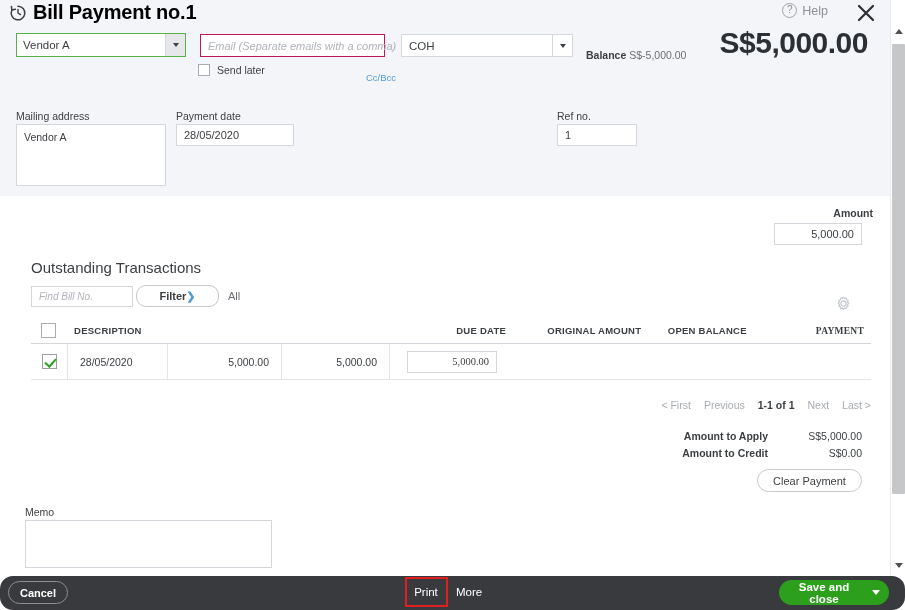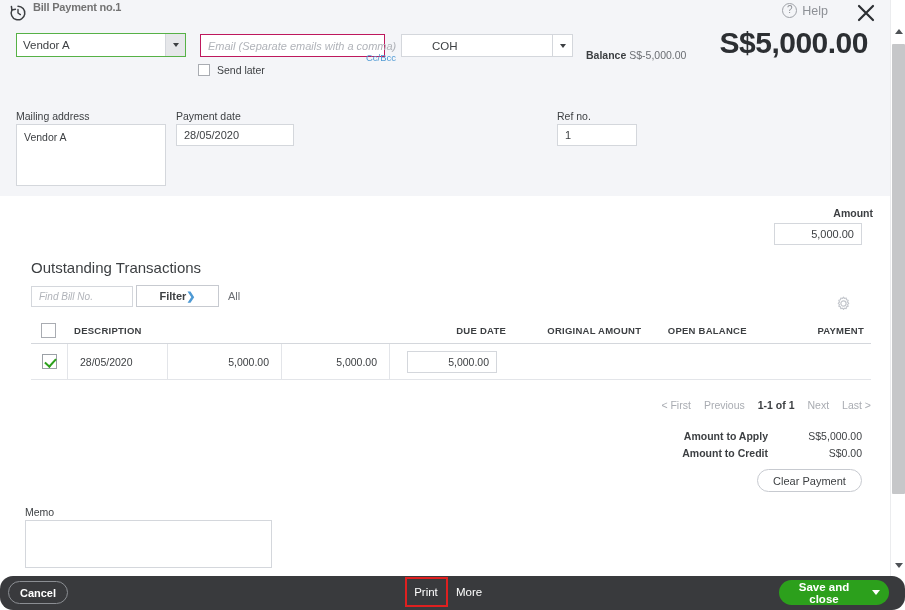--- a/index.html
+++ b/index.html
@@ -22,21 +22,21 @@
   }
   .hdr-title-row {
     position: absolute; left: 0; top: 0; width: 890px; height: 30px;
   }
   .history-icon {
     position: absolute; left: 8px; top: 3px; width: 20px; height: 20px;
     color: #3c3f42;
   }
   .page-title {
     position: absolute; left: 33px; top: 1px;
-    font-size: 11px; font-weight: bold; color: #737373;
+    font-size: 20px; font-weight: bold; color: #000000;
     letter-spacing: -0.2px;
   }
   .help-wrap {
     position: absolute; right: 62px; top: 3px;
     display: flex; align-items: center; gap: 5px;
     color: #8d9096; font-size: 12.5px;
   }
   .help-circle {
     width: 15px; height: 15px; border: 1.4px solid #9fa2a8; border-radius: 50%;
     font-size: 10px; line-height: 12.5px; text-align: center; color: #8d9096;
@@ -73,21 +73,21 @@
     border: 1px solid #be185d; background: #ffffff;
     display: flex; align-items: center;
   }
   .email-ph {
     padding-left: 7px; font-size: 11px; color: #b0b3b9; font-style: italic;
     white-space: nowrap;
   }
   .acct-box {
     position: absolute; left: 401px; top: 34px; width: 172px; height: 23px;
     border: 1px solid #d4d7dc; background: #ffffff;
-    display: flex; align-items: center; padding-left: 23px;
+    display: flex; align-items: center;
   }
   .acct-text {
     flex: 1; padding-left: 7px; font-size: 11.5px; color: #3c3f42;
   }
   .caret-btn-plain {
     width: 20px; height: 100%;
     display: flex; align-items: center; justify-content: center;
     border-left: 1px solid #d4d7dc;
   }
   .caret-btn-plain::after {
@@ -109,21 +109,21 @@
   
   .sendlater {
     position: absolute; left: 198px; top: 64px;
     display: flex; align-items: center; gap: 7px;
   }
   .cbox {
     width: 12px; height: 12px; border: 1.3px solid #a9acb2; background: #fff;
   }
   .sendlater-lbl { font-size: 10.5px; color: #3c3f42; }
   .ccbcc {
-    position: absolute; left: 366px; top: 52px;
+    position: absolute; left: 366px; top: 72px;
     font-size: 9.5px; color: #4f9ad4; cursor: pointer;
   }
 
   
   .f-label {
     position: absolute; font-size: 10.5px; color: #3c3f42;
   }
   .mail-lbl   { left: 16px;  top: 110px; }
   .pdate-lbl  { left: 176px; top: 110px; }
   .ref-lbl    { left: 557px; top: 110px; }
@@ -162,21 +162,21 @@
     font-size: 15px; color: #3c3f42; font-weight: normal;
   }
   .findbill {
     position: absolute; left: 31px; top: 286px; width: 102px; height: 21px;
     border: 1px solid #d4d7dc; background: #fff;
     display: flex; align-items: center; padding-left: 7px;
     font-size: 10px; color: #b0b3b9; font-style: italic;
   }
   .filter-btn {
     position: absolute; left: 136px; top: 285px; width: 83px; height: 22px;
-    border: 1px solid #c7cad0; border-radius: 0; background: #fff;
+    border: 1px solid #c7cad0; border-radius: 10px; background: #fff;
     display: flex; align-items: center; justify-content: center; 
     font-size: 11px; font-weight: bold; color: #3c3f42; cursor: pointer;
   }
   .filter-chev { color: #4f9ad4; font-size: 11px; font-weight: bold; }
   .all-lbl {
     position: absolute; left: 228px; top: 290px;
     font-size: 11px; color: #6b6e73; cursor: pointer;
   }
   .gear-icon {
     position: absolute; left: 836px; top: 296px;
@@ -196,21 +196,21 @@
   .trow {
     display: flex; align-items: center; height: 36px;
     border-bottom: 1px solid #e3e5e9;
     font-size: 10.5px; color: #3c3f42;
   }
   .c-chk   { width: 36px;  display: flex; justify-content: center; align-items: center; }
   .c-desc  { width: 388px; padding-left: 3px; border-left: 1px solid #e3e5e9; height: 100%; display: flex; align-items: center; }
   .c-due   { width: 100px; padding-left: 12px; border-left: 1px solid #e3e5e9; height: 100%; display: flex; align-items: center; }
   .c-orig  { width: 114px; padding-right: 12px; border-left: 1px solid #e3e5e9; height: 100%; display: flex; align-items: center; justify-content: flex-end; }
   .c-open  { width: 108px; padding-right: 12px; border-left: 1px solid #e3e5e9; height: 100%; display: flex; align-items: center; justify-content: flex-end; }
-  .c-pay   { width: 115px; padding-right: 7px;  border-left: 1px solid #e3e5e9; height: 100%; display: flex; align-items: center; justify-content: flex-end; }
+  .c-pay   { width: 115px; padding-right: 7px;  border-left: 1px solid #e3e5e9; height: 100%; display: flex; align-items: center; justify-content: flex-end; font-family: Liberation Serif, serif; }
   .thead .c-desc, .thead .c-due, .thead .c-orig, .thead .c-open, .thead .c-pay { border-left: none; }
   .thead .c-desc { padding-left: 8px; }
 
   .hdr-chk {
     width: 15px; height: 15px; border: 1px solid #a9acb2; background: #fff;
   }
   .row-chk {
     width: 15px; height: 15px; border: 1px solid #9ba0a6; background: #fff;
     position: relative;
   }

